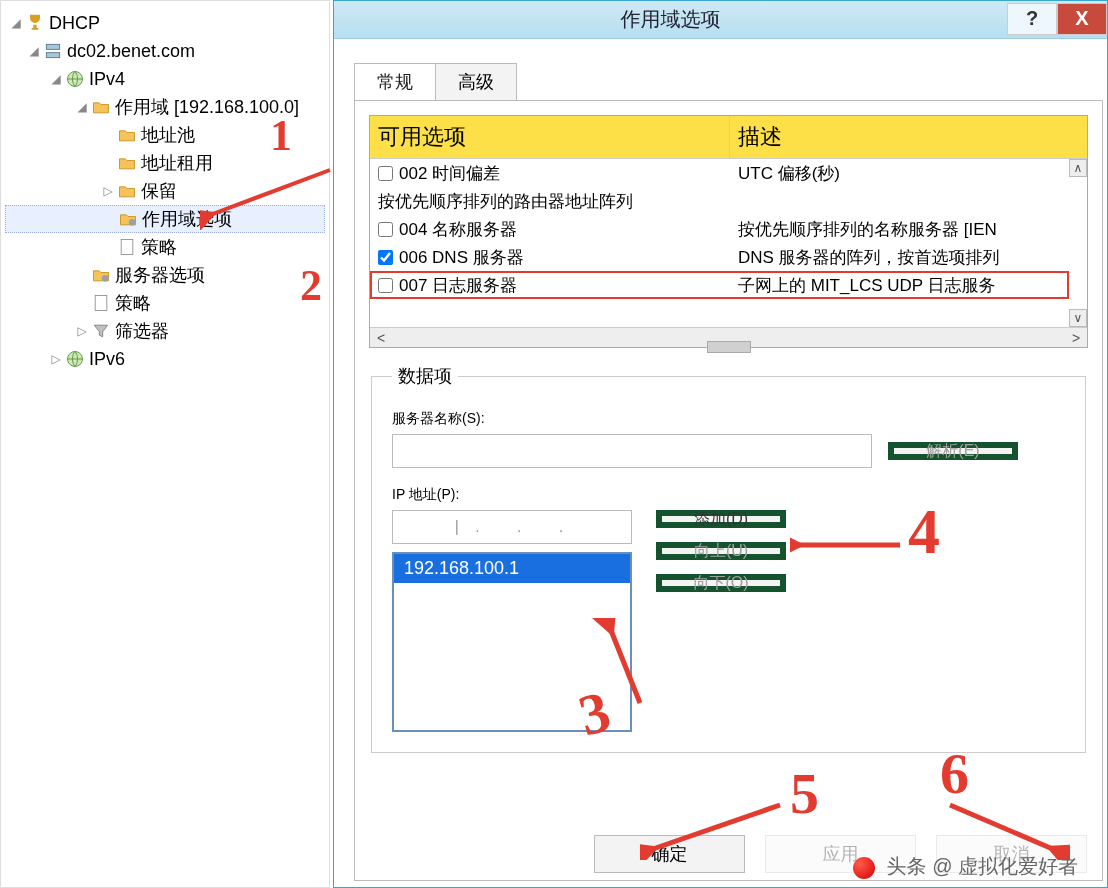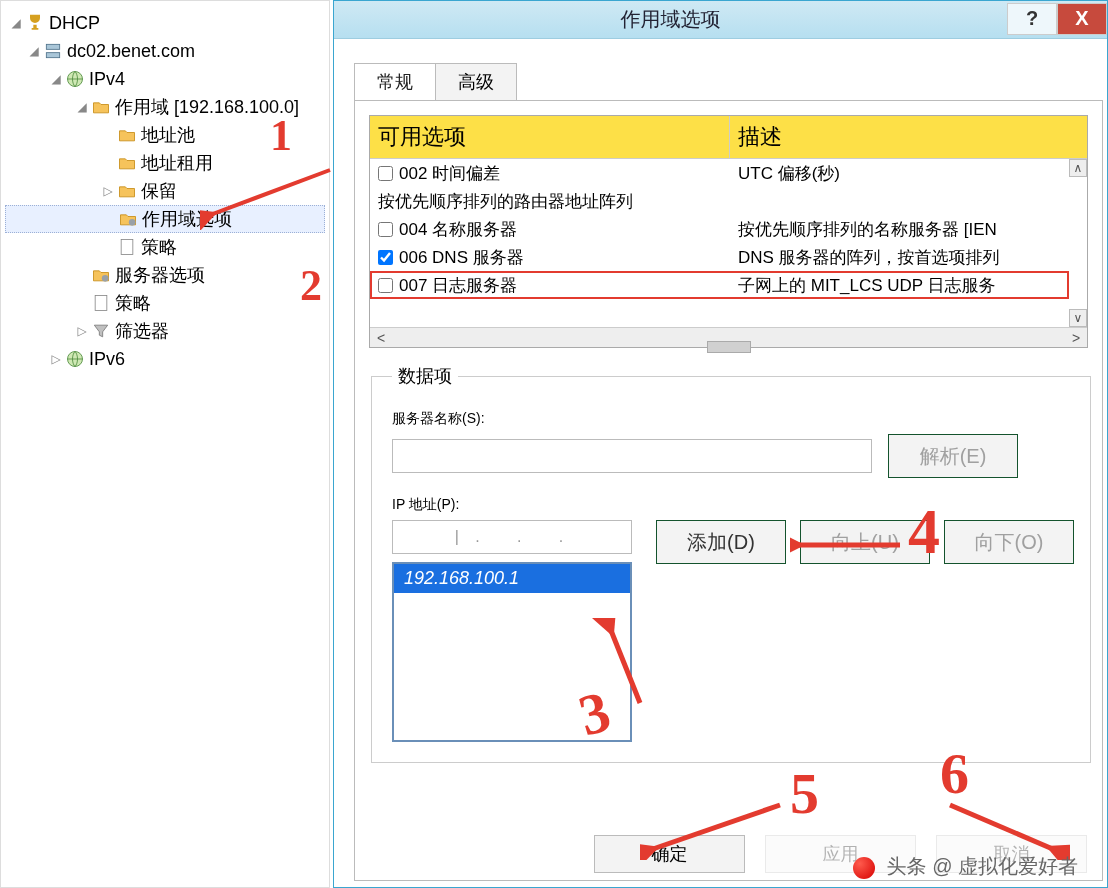--- a/index.html
+++ b/index.html
@@ -49,28 +49,28 @@
   .hscroll .hbtn { width:22px; text-align:center; font-size:14px; color:#555; }
   .hscroll .track { flex:1; position:relative; }
   .hscroll .thumb { position:absolute; left:50%; transform:translateX(-50%); width:44px; height:12px; background:#d0d0d0; border:1px solid #aaa; top:3px; }
 
   
   fieldset.data { border:1px solid #ccc; margin-top:16px; padding:14px 16px 20px 20px; }
   fieldset.data legend { font-size:18px; padding:0 6px; }
   .lbl { font-size:14px; margin:8px 0 6px; }
   .row { display:flex; align-items:center; gap:16px; }
   .txt { height:34px; border:1px solid #bbb; background:#fff; padding:0 8px; font-size:16px; }
-  .btn { width:130px; height:44px; border:1px solid #14532d; background:#f3f3f3; font-size:20px; color:#333; display:flex; align-items:center; justify-content:center; }
+  .btn { width:130px; height:18px; border:6px solid #14532d; background:#f3f3f3; font-size:16px; color:#333; display:flex; align-items:center; justify-content:center; }
   .btn.disabled { color:#a0a0a0; }
   .ipbox { width:240px; height:34px; border:1px solid #bbb; display:flex; align-items:center; justify-content:center; font-size:16px; letter-spacing:6px; color:#999; }
 
-  .listbox { width:240px; height:180px; border:2px solid #6a8fb8; background:#fff; margin-top:8px;font-style:italic; }
+  .listbox { width:240px; height:180px; border:2px solid #6a8fb8; background:#fff; margin-top:8px; }
   .listitem { background:#1a6fe0; color:#fff; padding:4px 10px; font-size:18px; }
 
-  .btn-stack { display:flex; flex-direction:row; gap:14px; }
+  .btn-stack { display:flex; flex-direction:column; gap:14px; }
   .ip-section { display:flex; gap:24px; align-items:flex-start; }
 
   
   .footer { position:absolute; left:20px; right:20px; bottom:14px; display:flex; justify-content:flex-end; gap:20px; }
   .fbtn { width:151px; height:38px; border:1px solid #bbb; background:#f3f3f3; font-size:18px; display:flex; align-items:center; justify-content:center; }
 
   
   .ann { position:absolute; color:#e33b2f; font-weight:bold; font-family:"Comic Sans MS", cursive; }
   .watermark { position:absolute; bottom:8px; right:30px; font-size:20px; color:#666; }
   .watermark .logo { display:inline-block; width:22px; height:22px; border-radius:50%; background:radial-gradient(circle at 30% 30%, #ff5b4d, #d60000); vertical-align:middle; margin-right:6px; }

